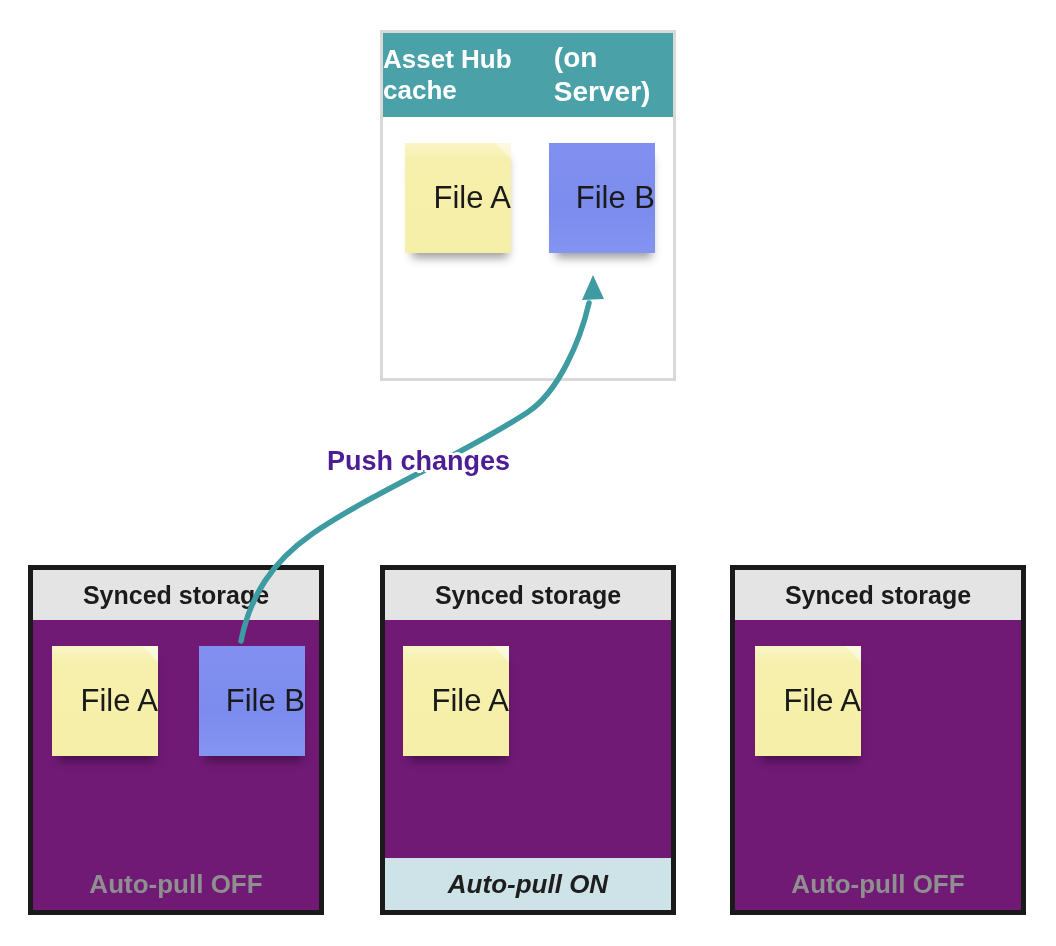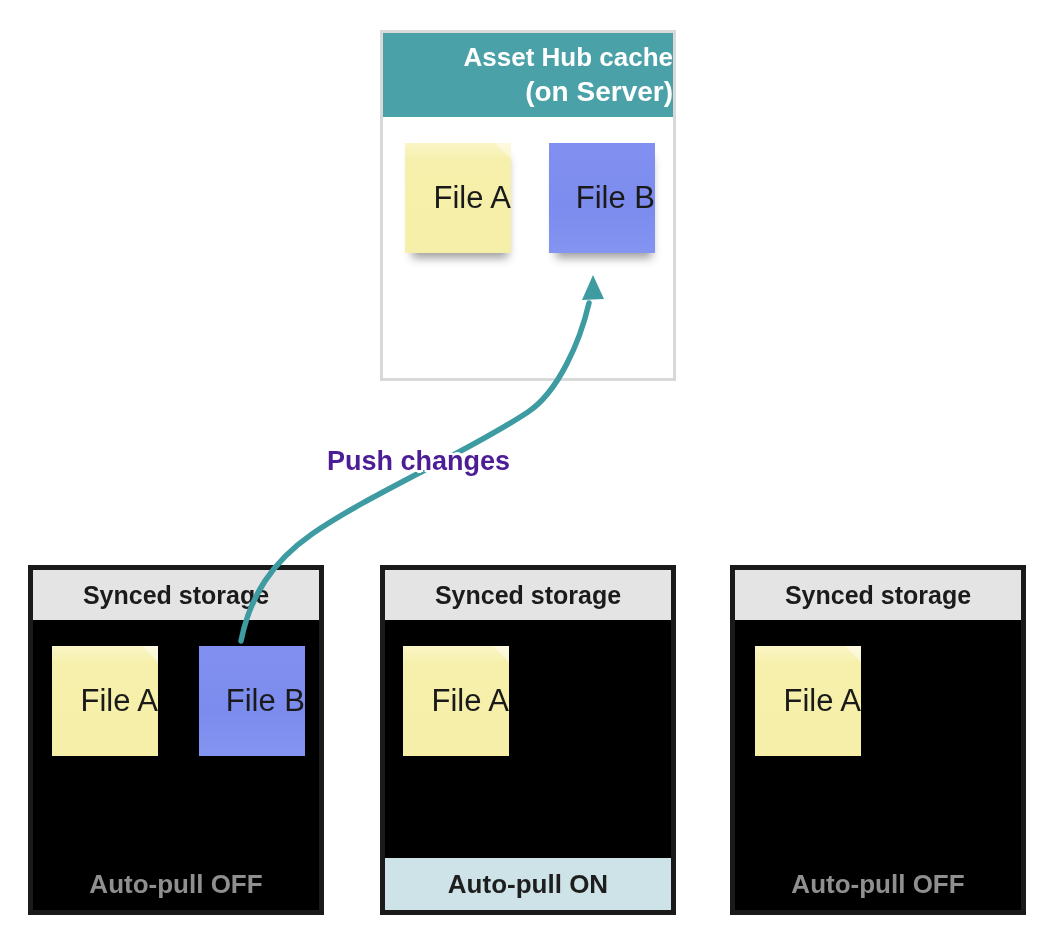--- a/index.html
+++ b/index.html
@@ -19,22 +19,22 @@
     width: 296px; height: 351px;
     background: #ffffff;
     border: 3px solid #d9d9d9;
     box-sizing: border-box;
   }
   .server-header {
     height: 84px;
     background: #4aa1a8;
     color: #ffffff;
     display: flex;
-    flex-direction: column;
-    align-items: flex-end;
+    flex-direction: row;
+    align-items: center;
     justify-content: center;
     gap: 2px;
   }
   .server-title { font-size: 26px; font-weight: bold; line-height: 1.2; }
   .server-subtitle { font-size: 28px; font-weight: bold; line-height: 1.2; }
 
   
   .note {
     position: absolute;
     width: 106px; height: 110px;
@@ -59,21 +59,21 @@
   .note-blue {
     background: linear-gradient(180deg, #8190f0 0%, #7c8cee 60%, #8494f1 100%);
     margin-left: 12px;
   }
 
   
   .storage-box {
     position: absolute;
     top: 565px;
     width: 296px; height: 350px;
-    background: #000000;
+    background: #701a75;
     border: 5px solid #1a1a1a;
     box-sizing: border-box;
   }
   .storage-box.b1 { left: 28px; }
   .storage-box.b2 { left: 380px; }
   .storage-box.b3 { left: 730px; }
   .storage-header {
     height: 50px;
     background: #e4e4e4;
     color: #1b1b1b;
@@ -87,21 +87,21 @@
     position: absolute;
     left: 0; right: 0; bottom: 0;
     height: 52px;
     display: flex;
     align-items: center;
     justify-content: center;
     font-size: 26px;
     font-weight: bold;
   }
   .footer-off { color: #8f8f8f; background: transparent; }
-  .footer-on  { color: #1e1e1e; background: #cee3e7; }
+  .footer-on  { color: #1e1e1e; background: #cee3e7; font-style: italic; }
 
   
   .arrow-svg {
     position: absolute;
     left: 0; top: 0;
     width: 1056px; height: 946px;
     pointer-events: none;
     z-index: 5;
   }
   .arrow-label {

